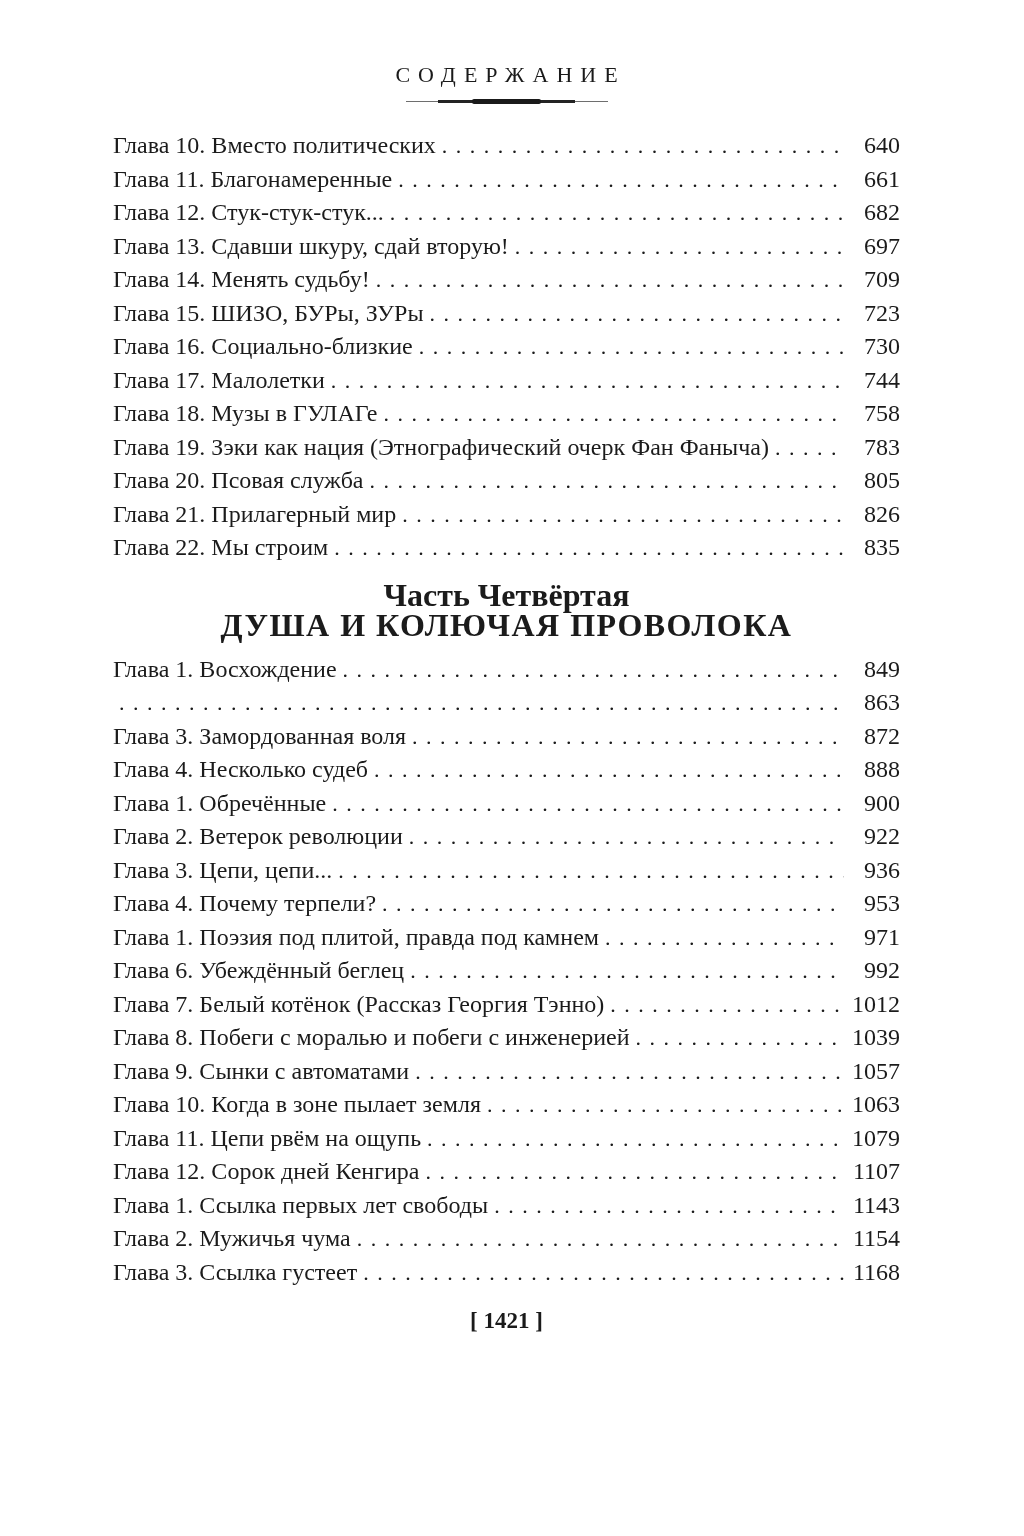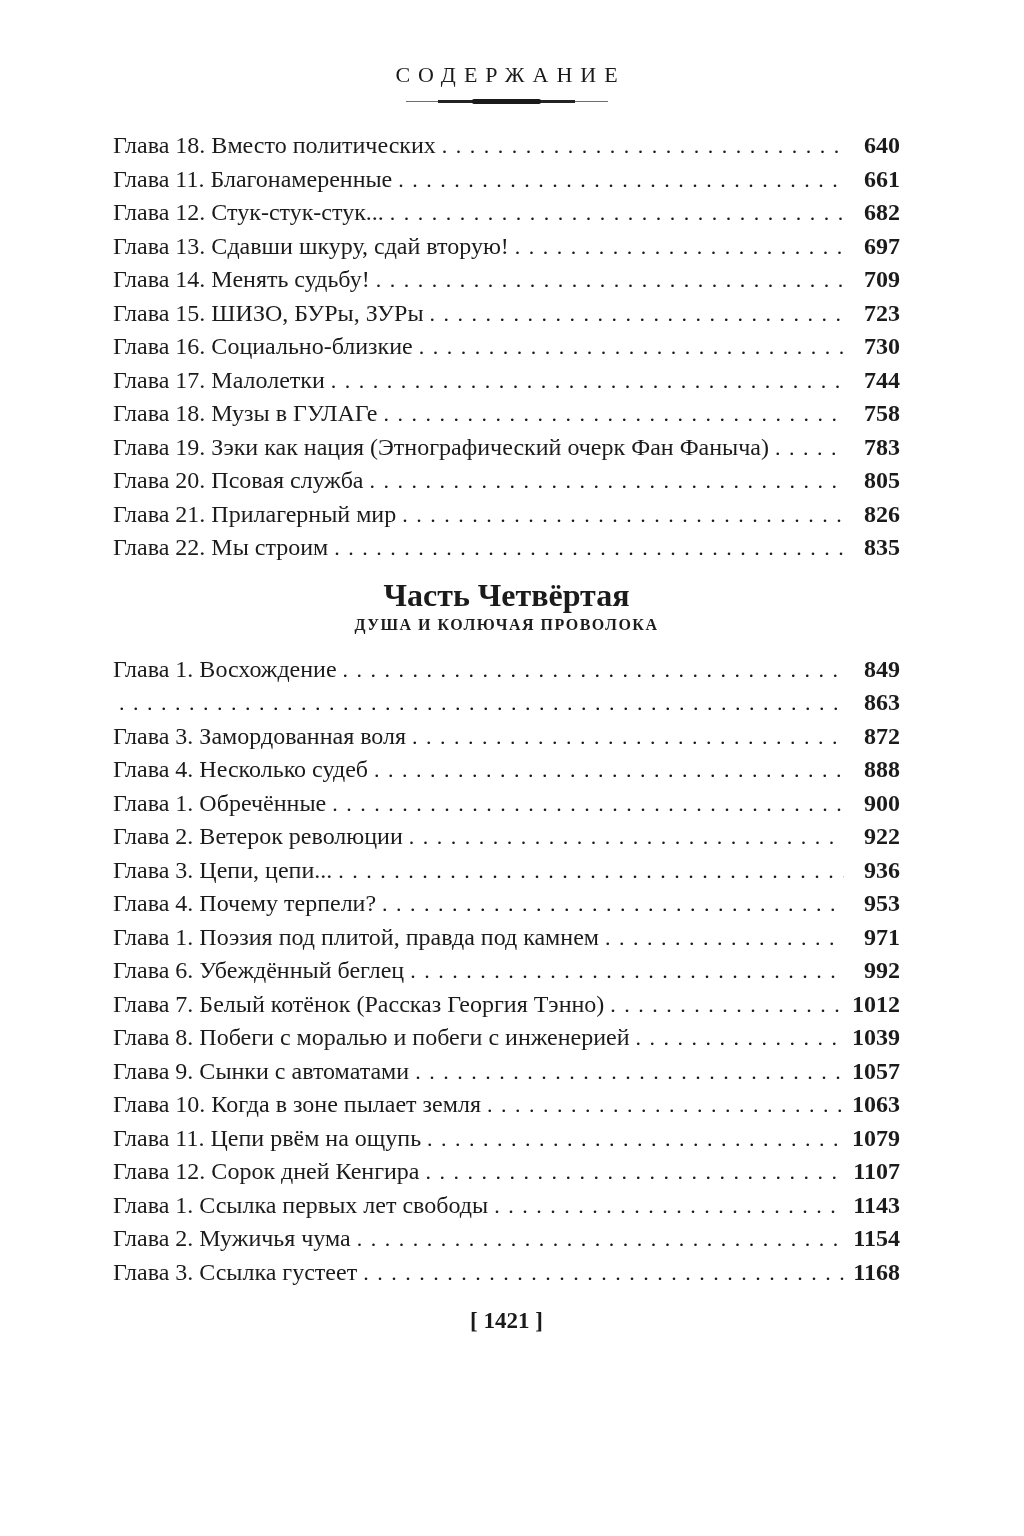--- a/index.html
+++ b/index.html
@@ -58,35 +58,34 @@
     overflow: hidden;
     white-space: nowrap;
     letter-spacing: 8.5px;
     padding-left: 6px;
     font-size: 22px;
   }
   .toc-page {
     flex: none;
     width: 56px;
     text-align: right;
-    font-weight: bold;
   }
 
   
   .part-heading {
     text-align: center;
     margin: 15px 0 13px 0;
     font-weight: 700;
   }
   .part-title {
     font-size: 32px;
     line-height: 30px;
   }
   .part-subtitle {
-    font-size: 16px;
+    font-size: 32px;
     line-height: 30px;
     letter-spacing: 1.5px;
   }
 
   
   .folio {
     text-align: center;
     margin-top: 17px;
     font-size: 23px;
     font-weight: 700;
@@ -102,21 +101,21 @@
   <h1 class="header-title">СОДЕРЖАНИЕ</h1>
 
   <div class="rule">
     <span class="rule-thin"></span>
     <span class="rule-med"></span>
     <span class="rule-thick"></span>
   </div>
 
   <main id="toc">
       <div class="toc-row">
-        <span class="toc-title">Глава 18. Вместо политических</span>
+        <span class="toc-title">Глава 10. Вместо политических</span>
         <span class="toc-leader" aria-hidden="true">......................................................................</span>
         <span class="toc-page">640</span>
       </div>
       <div class="toc-row">
         <span class="toc-title">Глава 11. Благонамеренные</span>
         <span class="toc-leader" aria-hidden="true">......................................................................</span>
         <span class="toc-page">661</span>
       </div>
       <div class="toc-row">
         <span class="toc-title">Глава 12. Стук-стук-стук...</span>

